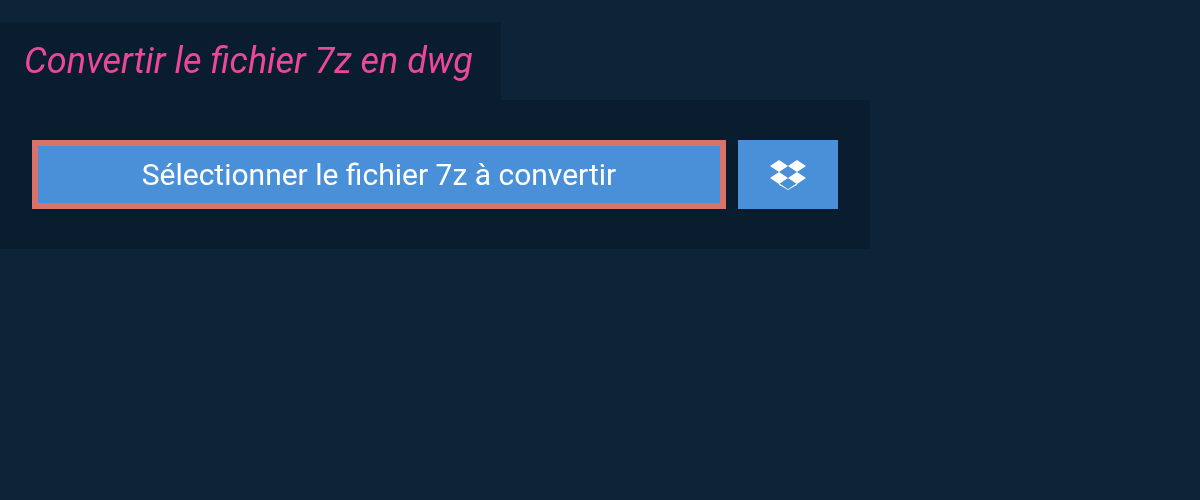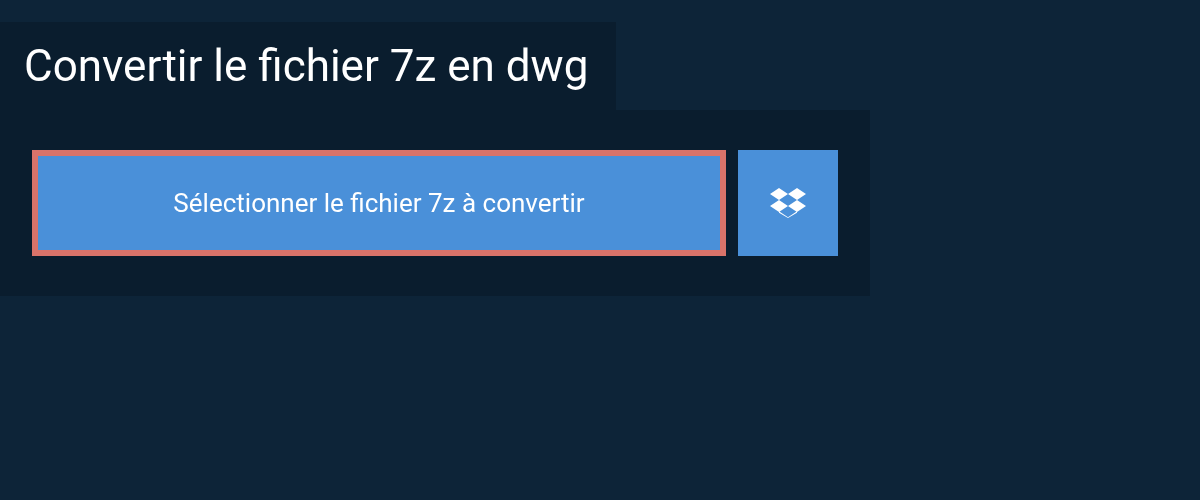--- a/index.html
+++ b/index.html
@@ -15,42 +15,43 @@
       overflow: hidden;
     }
     .header-tab {
       display: inline-block;
       background-color: #0a1d2e;
       padding: 18px 28px 18px 24px;
       margin-top: 22px;
       margin-left: 0;
     }
     .header-title {
-      color: #ffffff;
-      font-size: 44px;
+      color: #ec4899;
+      font-size: 36px;
       font-weight: 400;
+      font-style: italic;
     }
     .main-panel {
       background-color: #0a1d2e;
       margin-top: 0;
       padding: 40px 32px 40px 32px;
       width: 870px;
     }
     .button-row {
       display: flex;
       gap: 12px;
     }
     .select-file-button {
       flex: 1;
       background-color: #4a90d9;
       border: 6px solid #d9736a;
       color: #ffffff;
-      font-size: 26px;
+      font-size: 30px;
       font-weight: 400;
-      padding: 32px 20px;
+      padding: 11px 20px;
       text-align: center;
       cursor: pointer;
     }
     .dropbox-button {
       width: 100px;
       background-color: #4a90d9;
       display: flex;
       align-items: center;
       justify-content: center;
       cursor: pointer;

